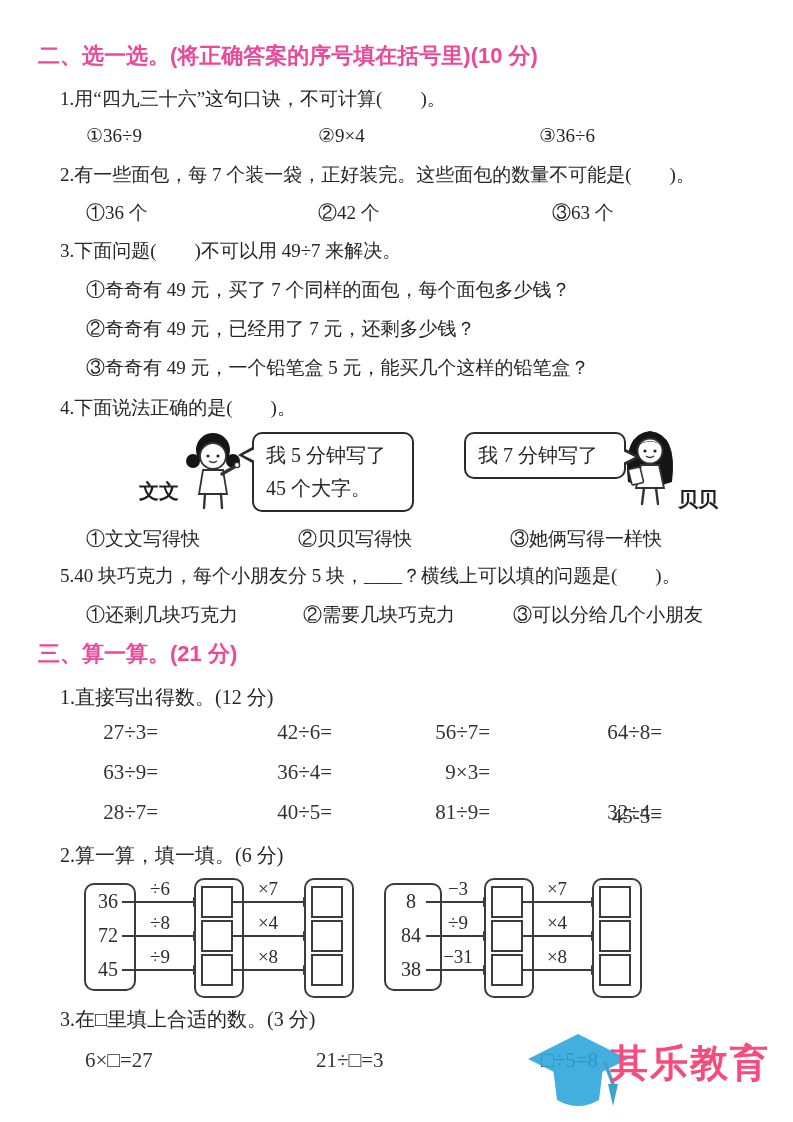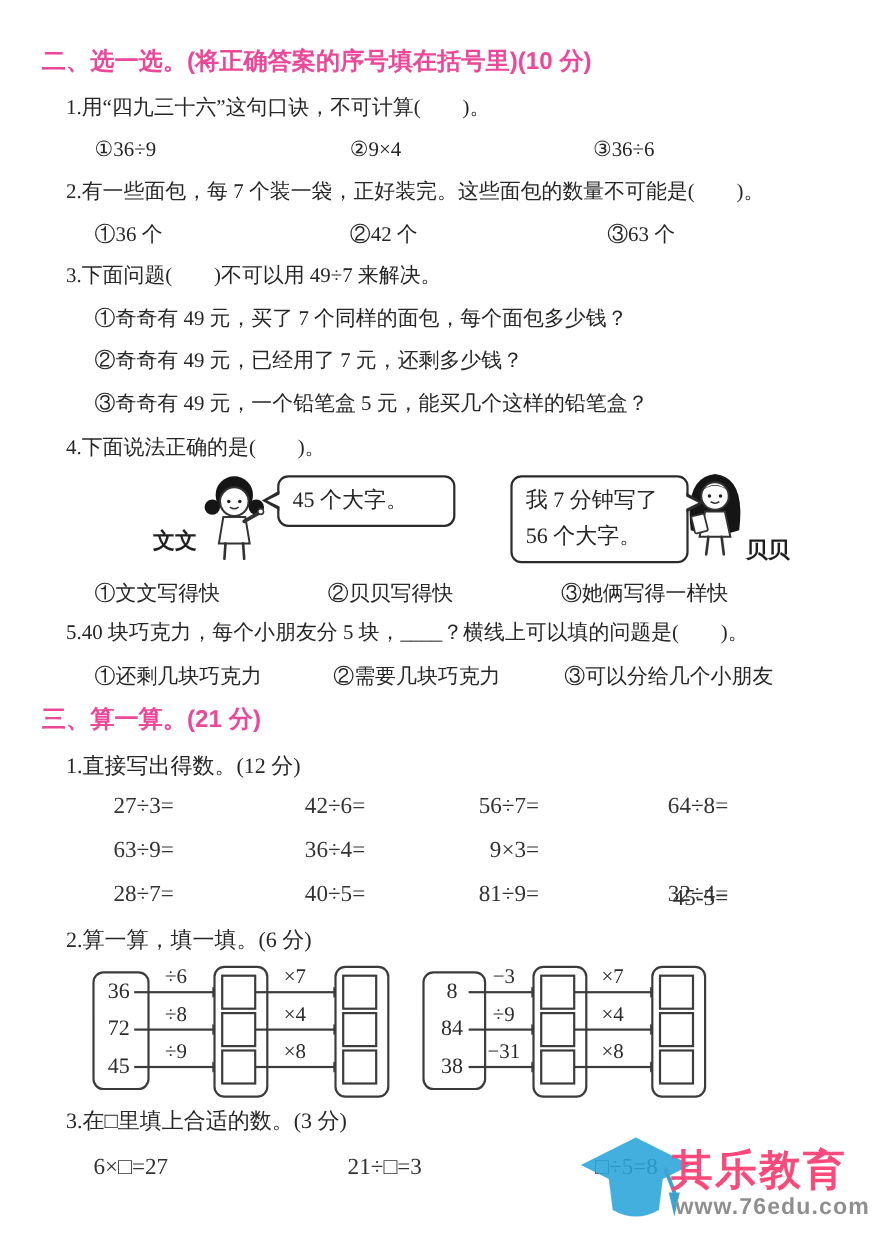--- a/index.html
+++ b/index.html
@@ -73,26 +73,26 @@
     <circle cx="32" cy="28" r="1.6" fill="#222"></circle>
     <circle cx="42" cy="28" r="1.6" fill="#222"></circle>
     <path d="M33,33 Q37,36 41,33" stroke="#333" stroke-width="1.4" fill="none"></path>
     <path d="M27,42 L47,42 L51,66 L23,66 Z" fill="#ffffff" stroke="#333" stroke-width="1.8"></path>
     <path d="M46,46 L60,38" stroke="#333" stroke-width="3.4" stroke-linecap="round"></path>
     <circle cx="61" cy="37" r="2.6" fill="#fff" stroke="#333" stroke-width="1.4"></circle>
     <path d="M29,66 L28,80 M45,66 L46,80" stroke="#333" stroke-width="2.4" stroke-linecap="round"></path>
   </svg>
   <div class="kid-name" style="left:139px;top:478px;">文文</div>
   <div class="bubble tail-left" style="left:252px;top:432px;width:134px;">
+    <div>我 5 分钟写了</div>
     <div>45 个大字。</div>
   </div>
 
   <div class="bubble tail-right" style="left:464px;top:432px;width:134px;">
     <div>我 7 分钟写了</div>
-    <div>56 个大字。</div>
   </div>
   <svg class="girl-svg" style="left:614px;top:424px;" width="72" height="92" viewBox="0 0 72 92">
     <path d="M14,58 Q8,10 36,7 Q64,10 58,58 L48,61 Q36,52 24,61 Z" fill="#151515"></path>
     <circle cx="36" cy="27" r="12.5" fill="#ffffff" stroke="#333" stroke-width="1.8"></circle>
     <path d="M24,22 Q36,13 48,22 Q42,17 36,17 Q30,17 24,22 Z" fill="#151515"></path>
     <circle cx="31" cy="27" r="1.6" fill="#222"></circle>
     <circle cx="41" cy="27" r="1.6" fill="#222"></circle>
     <path d="M32,32 Q36,35 40,32" stroke="#333" stroke-width="1.4" fill="none"></path>
     <path d="M27,41 L45,41 L50,64 L22,64 Z" fill="#ffffff" stroke="#333" stroke-width="1.8"></path>
     <rect x="16" y="44" width="12" height="16" rx="1.5" fill="#fff" stroke="#333" stroke-width="1.6" transform="rotate(-14 22 52)"></rect>
@@ -187,16 +187,15 @@
   <span class="eq" style="left:541px;top:1048px;">□÷5=8</span>
 
   <div id="watermark">
     <svg class="wm-cap" width="104" height="90" viewBox="0 0 104 90">
       <polygon points="50,2 100,27 50,52 0,27" fill="#2aa4db"></polygon>
       <path d="M25,36 L75,36 L71,68 Q50,80 29,68 Z" fill="#2aa4db"></path>
       <path d="M77,31 L85,52" stroke="#2196cc" stroke-width="3.5" stroke-linecap="round" fill="none"></path>
       <polygon points="80,52 90,52 85,74" fill="#2196cc"></polygon>
     </svg>
     <div class="wm-brand">其乐教育</div>
-    <div class="wm-url">www.76edu.com</div>
   </div>
 
 </div>
 
 </body></html>

